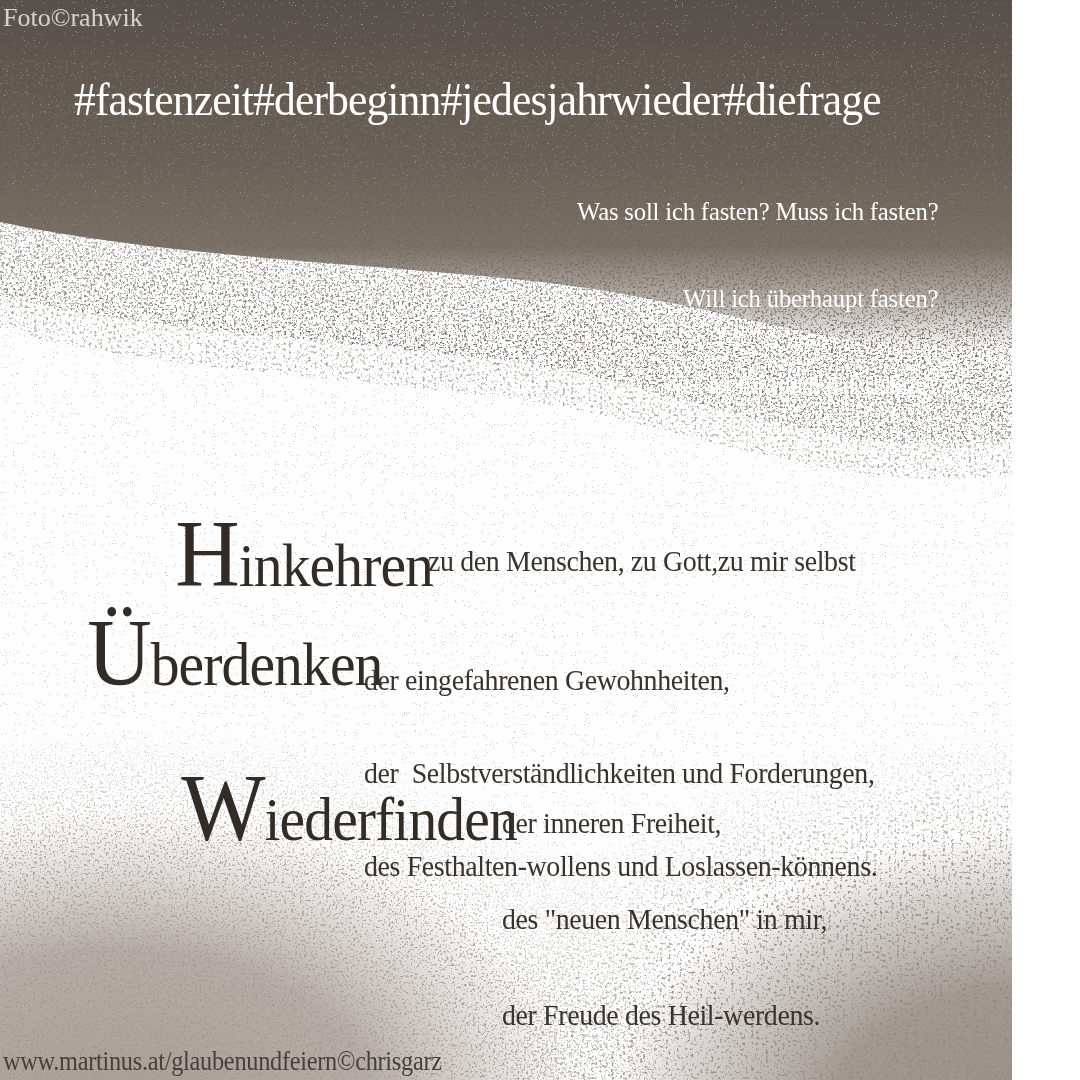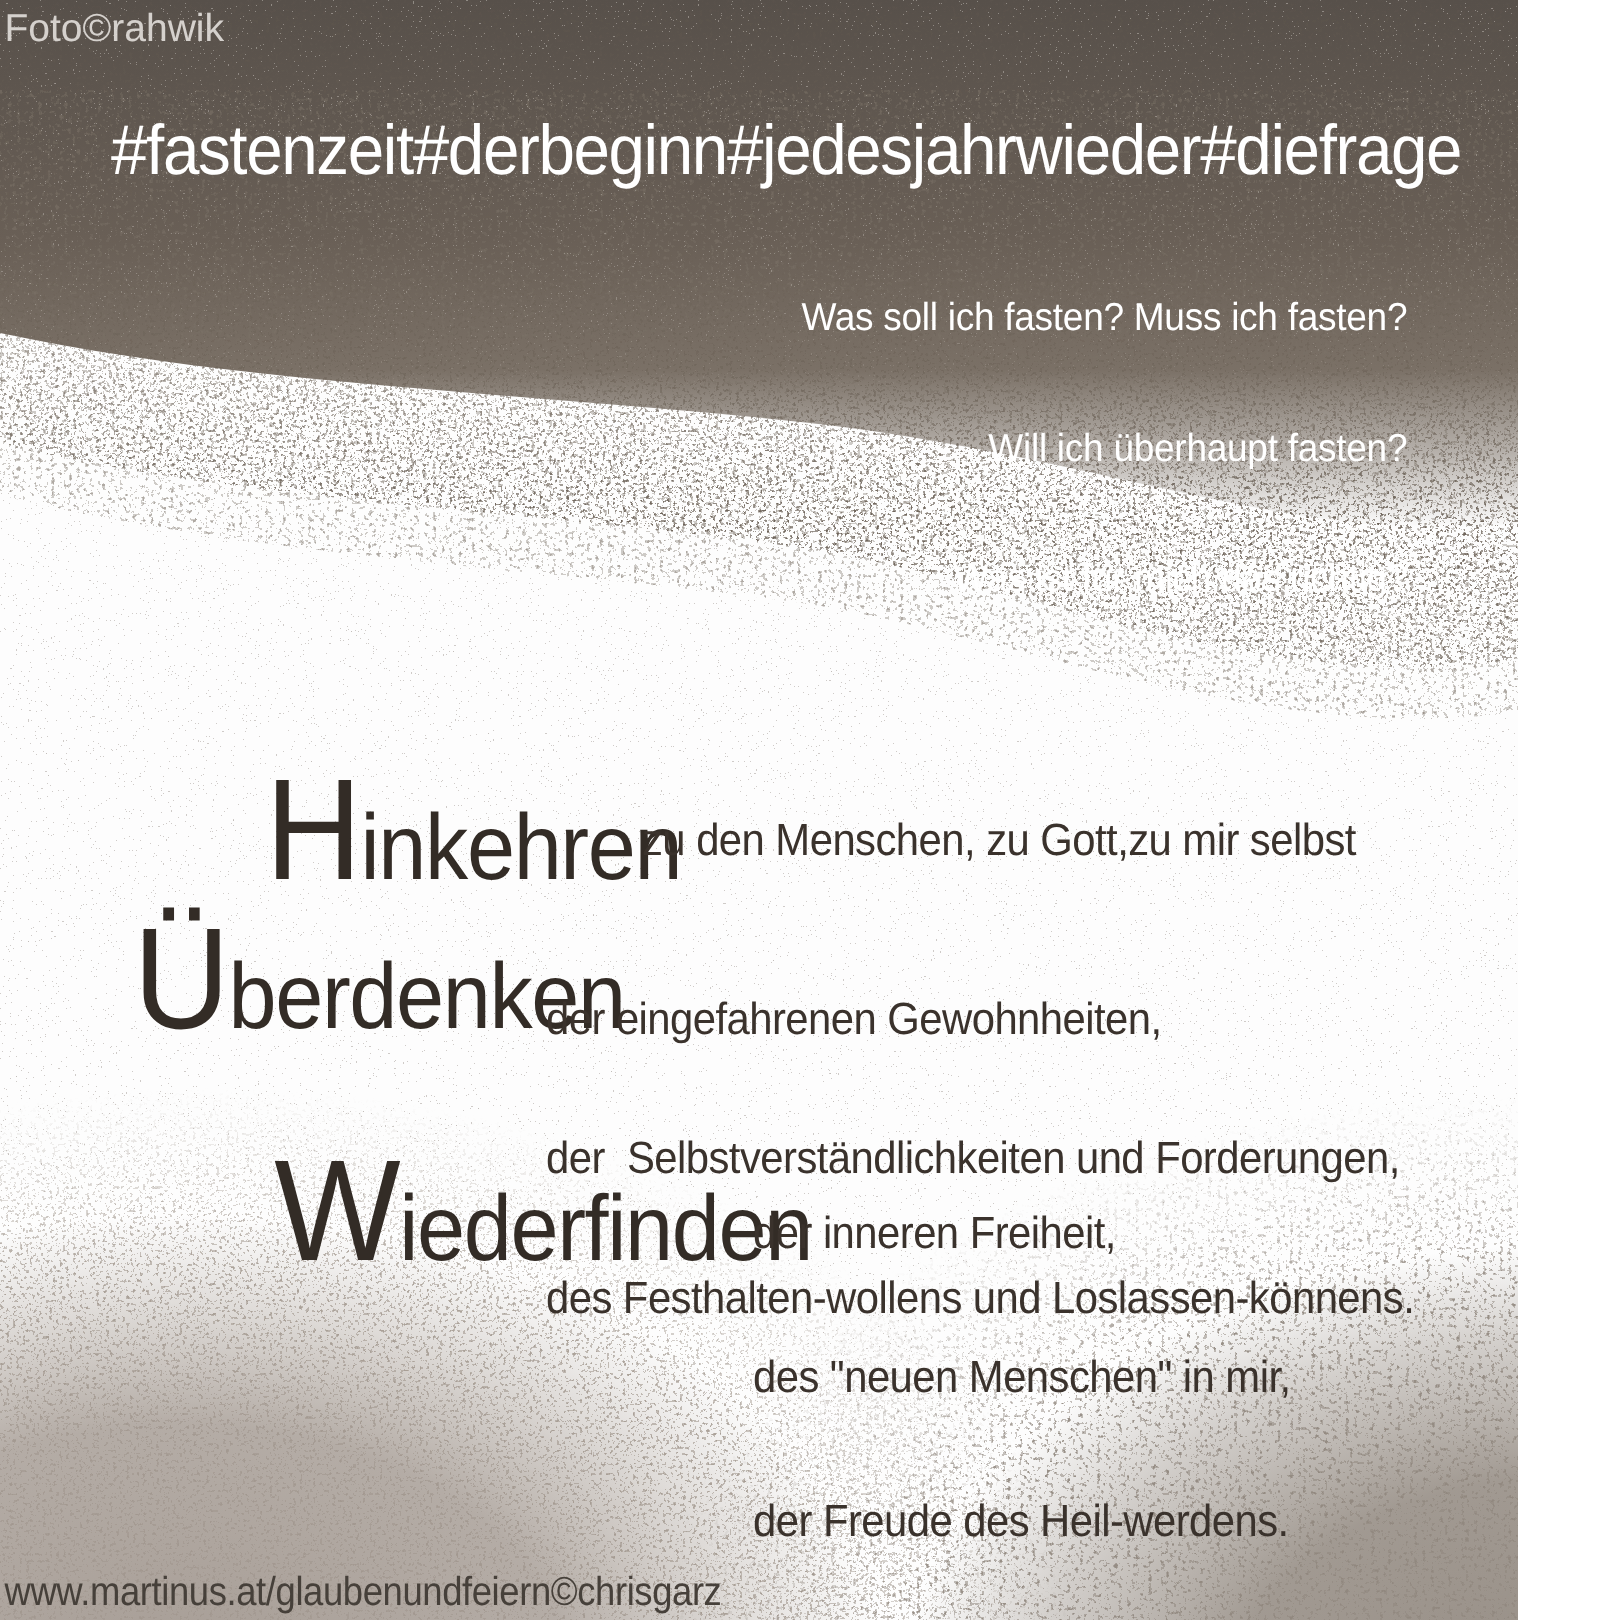--- a/index.html
+++ b/index.html
@@ -1,19 +1,19 @@
 <!DOCTYPE html>
 <html><head>
 <meta charset="utf-8">
 <style>
   html,body{margin:0;padding:0;background:#ffffff;}
   .canvas{
     position:relative;width:1012px;height:1080px;overflow:hidden;
     background:#fdfdfd;
-    font-family:Liberation Sans, sans-serif;
+    font-family:Liberation Serif, serif;
   }
   .bg{position:absolute;left:0;top:0;width:1080px;height:1080px;display:block;}
   .txt{position:absolute;white-space:pre;}
   .condense{transform:scaleX(.93);transform-origin:0 0;}
   .condense-r{transform:scaleX(.95);transform-origin:100% 0;}
 
   .credit{left:3px;top:3px;font-size:26px;color:rgba(235,232,228,.85);letter-spacing:0;}
   .hashtag{left:74px;top:72px;font-size:47px;color:#ffffff;letter-spacing:-1px;}
   .questions{right:74px;top:139px;font-size:26px;line-height:29px;color:#ffffff;text-align:right;letter-spacing:-.2px;}
 

